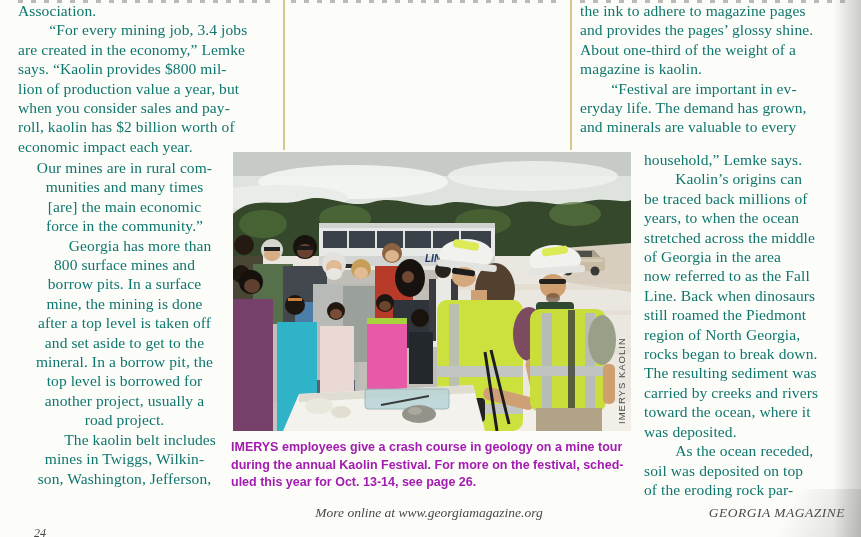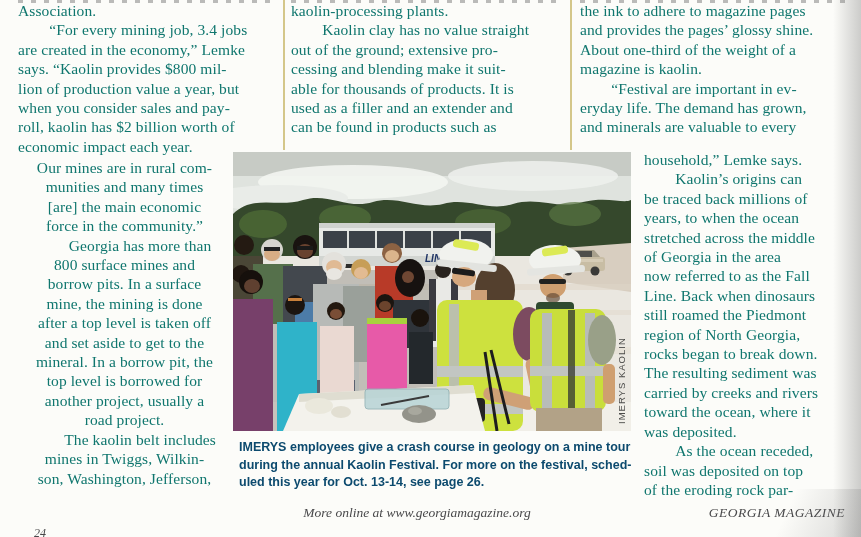--- a/index.html
+++ b/index.html
@@ -4,26 +4,26 @@
 <style>
   html,body{margin:0;padding:0;background:#e9e9e9;}
   .page{position:relative;width:861px;height:537px;background:#fcfcf9;overflow:hidden;
         font-family:"Liberation Serif",serif;color:#3f3e40;}
   .col{position:absolute;white-space:pre-line;font-size:15.5px;line-height:19.4px;
        letter-spacing:.1px;color:#0f766e;}
   .col-rule{position:absolute;top:0;width:1.5px;height:150px;background:#c9b96e;opacity:.8;}
   .remnant{position:absolute;top:0;height:3px;opacity:.45;
            background:repeating-linear-gradient(90deg,#6a6a6a 0 5px,transparent 5px 13px);}
   .photo{position:absolute;left:233px;top:152px;width:398px;height:279px;}
-  .caption{position:absolute;left:239px;top:439px;width:408px;
+  .caption{position:absolute;left:231px;top:439px;width:408px;
            font-family:"Liberation Sans",sans-serif;font-weight:bold;font-size:12.5px;
-           line-height:17.6px;color:#0c4a6e;white-space:pre-line;}
+           line-height:17.6px;color:#a21caf;white-space:pre-line;}
   .footer-item{position:absolute;top:505px;font-style:italic;color:#48484a;}
   .footer-num{left:34px;font-size:12px;margin-top:21px;}
-  .footer-center{left:0;width:834px;text-align:center;font-size:13.5px;}
+  .footer-center{left:12px;width:834px;text-align:center;font-size:13.5px;}
   .footer-right{right:16px;font-size:13.5px;letter-spacing:.5px;}
   .edge-shadow{position:absolute;right:0;top:0;width:28px;height:537px;
                background:linear-gradient(to right,rgba(125,125,125,0),rgba(125,125,125,.38));pointer-events:none;}
   .corner-shadow{position:absolute;right:0;bottom:0;width:170px;height:48px;
                background:linear-gradient(115deg,rgba(120,120,120,0) 55%,rgba(120,120,120,.28));pointer-events:none;}
 </style>
 </head>
 <body>
 
 <div class="page">
@@ -54,27 +54,20 @@
 after a top level is taken off
 and set aside to get to the
 mineral. In a borrow pit, the
 top level is borrowed for
 another project, usually a
 road project.
   The kaolin belt includes
 mines in Twiggs, Wilkin-
 son, Washington, Jefferson,</div>
 
-  <div class="col" style="left:291px;top:1px;width:276px;">kaolin-processing plants.
-  Kaolin clay has no value straight
-out of the ground; extensive pro-
-cessing and blending make it suit-
-able for thousands of products. It is
-used as a filler and an extender and
-can be found in products such as</div>
 
   <div class="col" style="left:580px;top:1px;width:276px;">the ink to adhere to magazine pages
 and provides the pages’ glossy shine.
 About one-third of the weight of a
 magazine is kaolin.
   “Festival are important in ev-
 eryday life. The demand has grown,
 and minerals are valuable to every</div>
   <div class="col" style="left:644px;top:150px;width:208px;">household,” Lemke says.
   Kaolin’s origins can

